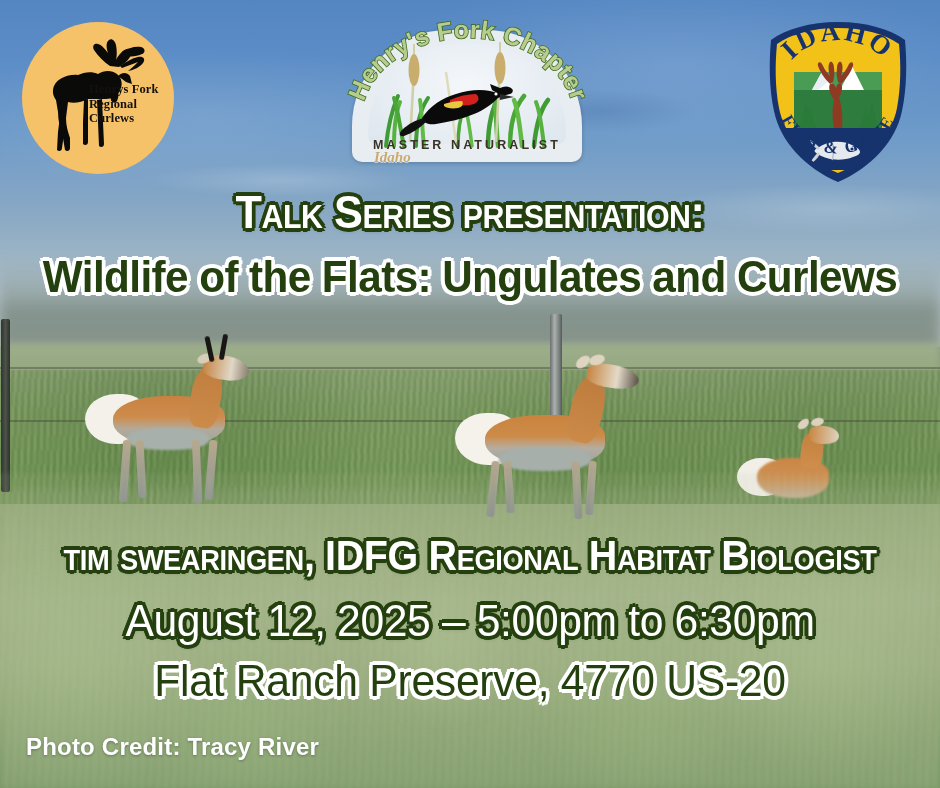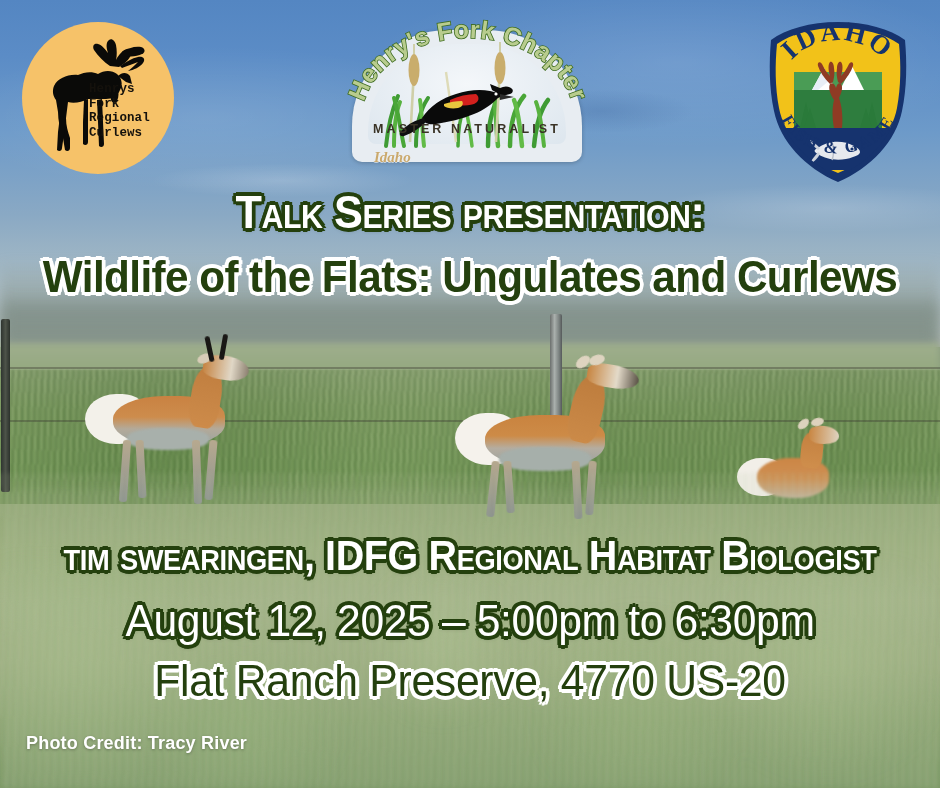--- a/index.html
+++ b/index.html
@@ -182,21 +182,21 @@
   .logo{ position:absolute; }
 
   
   .logo-hfwa{ left:22px; top:22px; width:152px; height:152px; }
   .hfwa-circle{
     position:absolute; inset:0; border-radius:50%;
     background:#f6c269;
   }
   .hfwa-text{
     position:absolute; right:9px; top:60px; width:76px;
-    font-family:Liberation Mono, monospace;
+    font-family:Liberation Serif, serif;
     font-weight:700; font-size:12.5px; line-height:1.16; color:#14110c;
     letter-spacing:.1px;
   }
 
   
   .logo-mn{ left:338px; top:14px; width:258px; height:160px; }
   .mn-plate{
     position:absolute; left:14px; top:16px; width:230px; height:132px;
     background:#e8edf2;
     border-radius:96px 96px 10px 10px;
@@ -211,21 +211,21 @@
     position:absolute; left:0; top:0; width:258px; height:120px;
     pointer-events:none;
   }
   .mn-arc text{
     font-family:"Liberation Sans", sans-serif;
     font-weight:700; font-size:25px;
     fill:#b8cc8e; stroke:#3d6b1f; stroke-width:1.6px; paint-order:stroke fill;
     letter-spacing:.4px;
   }
   .mn-sub{
-    position:absolute; left:0; right:0; bottom:38px;
+    position:absolute; left:0; right:0; bottom:22px;
     text-align:center;
     font-family:"Liberation Sans", sans-serif;
     font-size:12.5px; font-weight:700; letter-spacing:3.1px;
     color:#3a3326;
   }
   .mn-idaho{
     position:absolute; left:36px; bottom:8px;
     font-family:"Liberation Serif", serif;
     font-style:italic; font-weight:700; font-size:15px;
     color:#caa96d; text-shadow:0 1px 0 rgba(255,255,255,.6);
@@ -297,21 +297,21 @@
   }
   #venue-line{
     top:656px;
     font-size:44px; font-weight:400;
     letter-spacing:-0.3px;
     transform:scaleX(.97); transform-origin:center;
   }
   #photo-credit{
     position:absolute; left:26px; top:733px;
     font-family:"Liberation Sans", sans-serif;
-    font-size:18px; font-weight:700; color:#ffffff;
+    font-size:24px; font-weight:700; color:#ffffff;
     letter-spacing:.2px;
     text-shadow:0 1px 3px rgba(0,0,0,.30);
     white-space:nowrap;
   }
 </style>
 </head>
 <body>
 
 <div class="poster">
 

